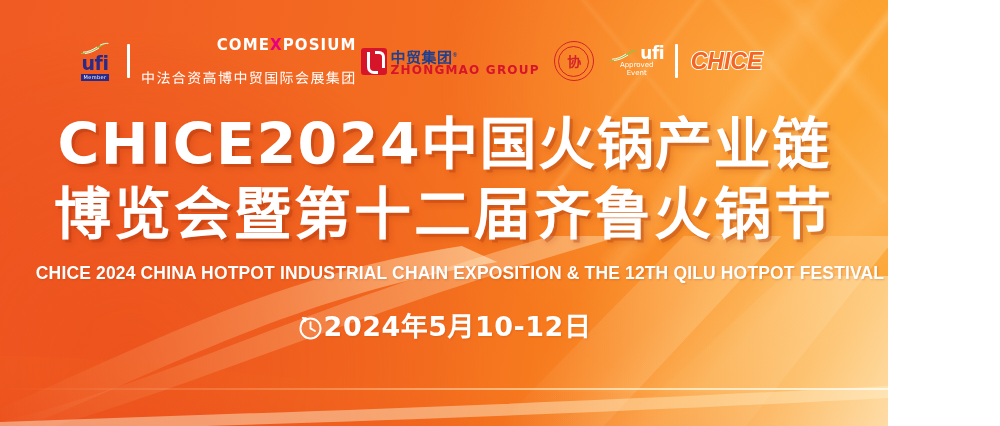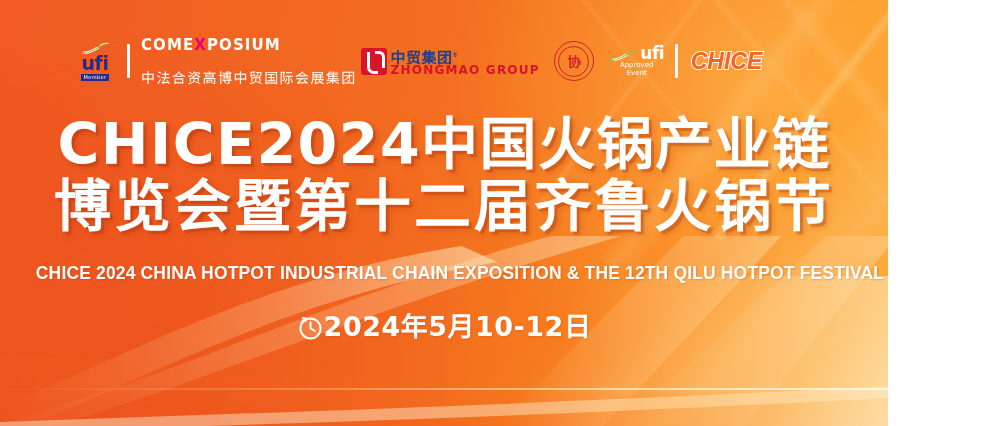--- a/index.html
+++ b/index.html
@@ -183,21 +183,21 @@
     padding: 0 3px;
     margin-top: 1px;
     white-space: nowrap;
     font-family: "DejaVu Sans", sans-serif;
   }
 
   
   .comex {
     display: flex;
     flex-direction: column;
-    align-items: flex-start;
+    align-items: flex-end;
     gap: 13px;
   }
   .comex-word {
     font-family: "DejaVu Sans", sans-serif;
     font-weight: 700;
     font-size: 15px;
     letter-spacing: 1.1px;
     color: #ffffff;
     position: relative;
     white-space: nowrap;
@@ -352,21 +352,21 @@
     font-weight: 700;
     font-size: 57px;
     line-height: 62px;
     color: #ffffff;
     letter-spacing: 1.5px;
     text-shadow:
        3px 3px 0 rgba(170,48,10,0.30),
        4px 4px 6px rgba(150,40,8,0.22);
     white-space: nowrap;
   }
-  .title-line.l2 { letter-spacing: 3px; }
+  .title-line.l2 { letter-spacing: 3px; margin-top: 8px; }
 
   .subtitle {
     position: absolute;
     left: 0; right: 0;
     top: 263px;
     text-align: center;
     font-family: "Liberation Sans", sans-serif;
     font-weight: 700;
     font-size: 17.5px;
     letter-spacing: 0.15px;

